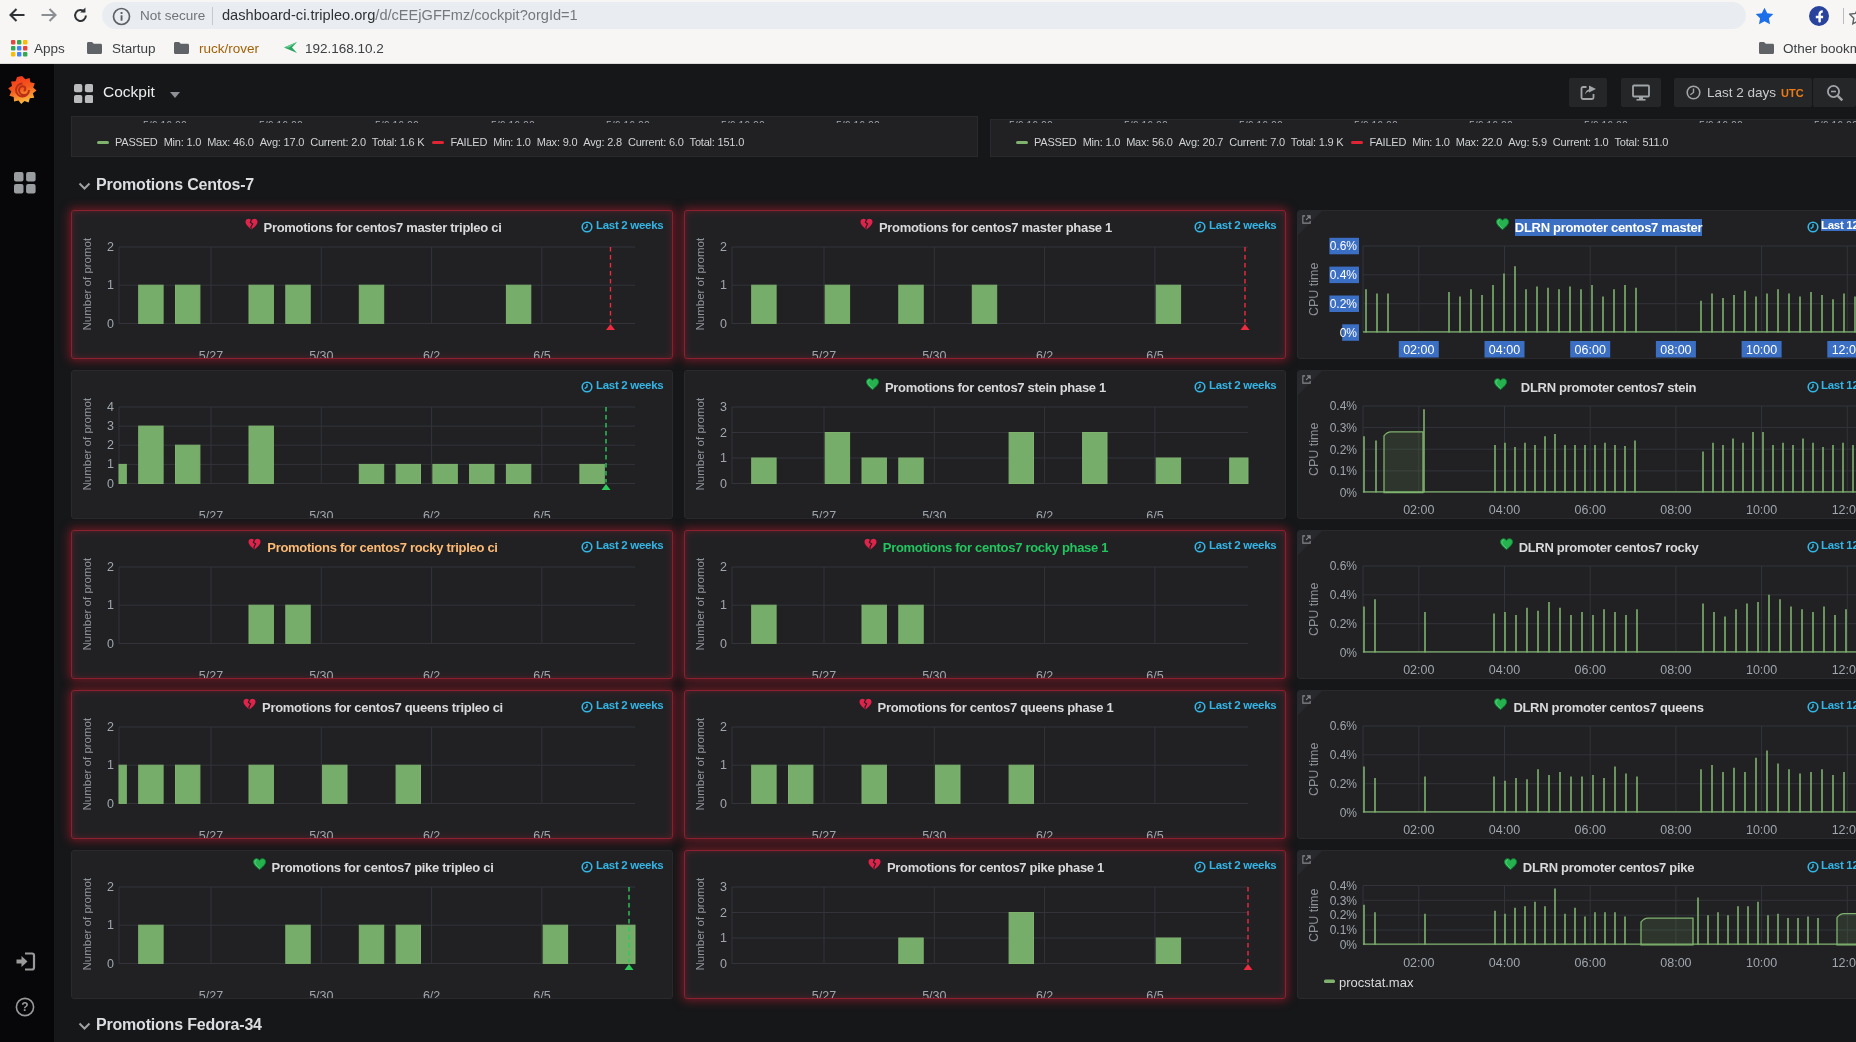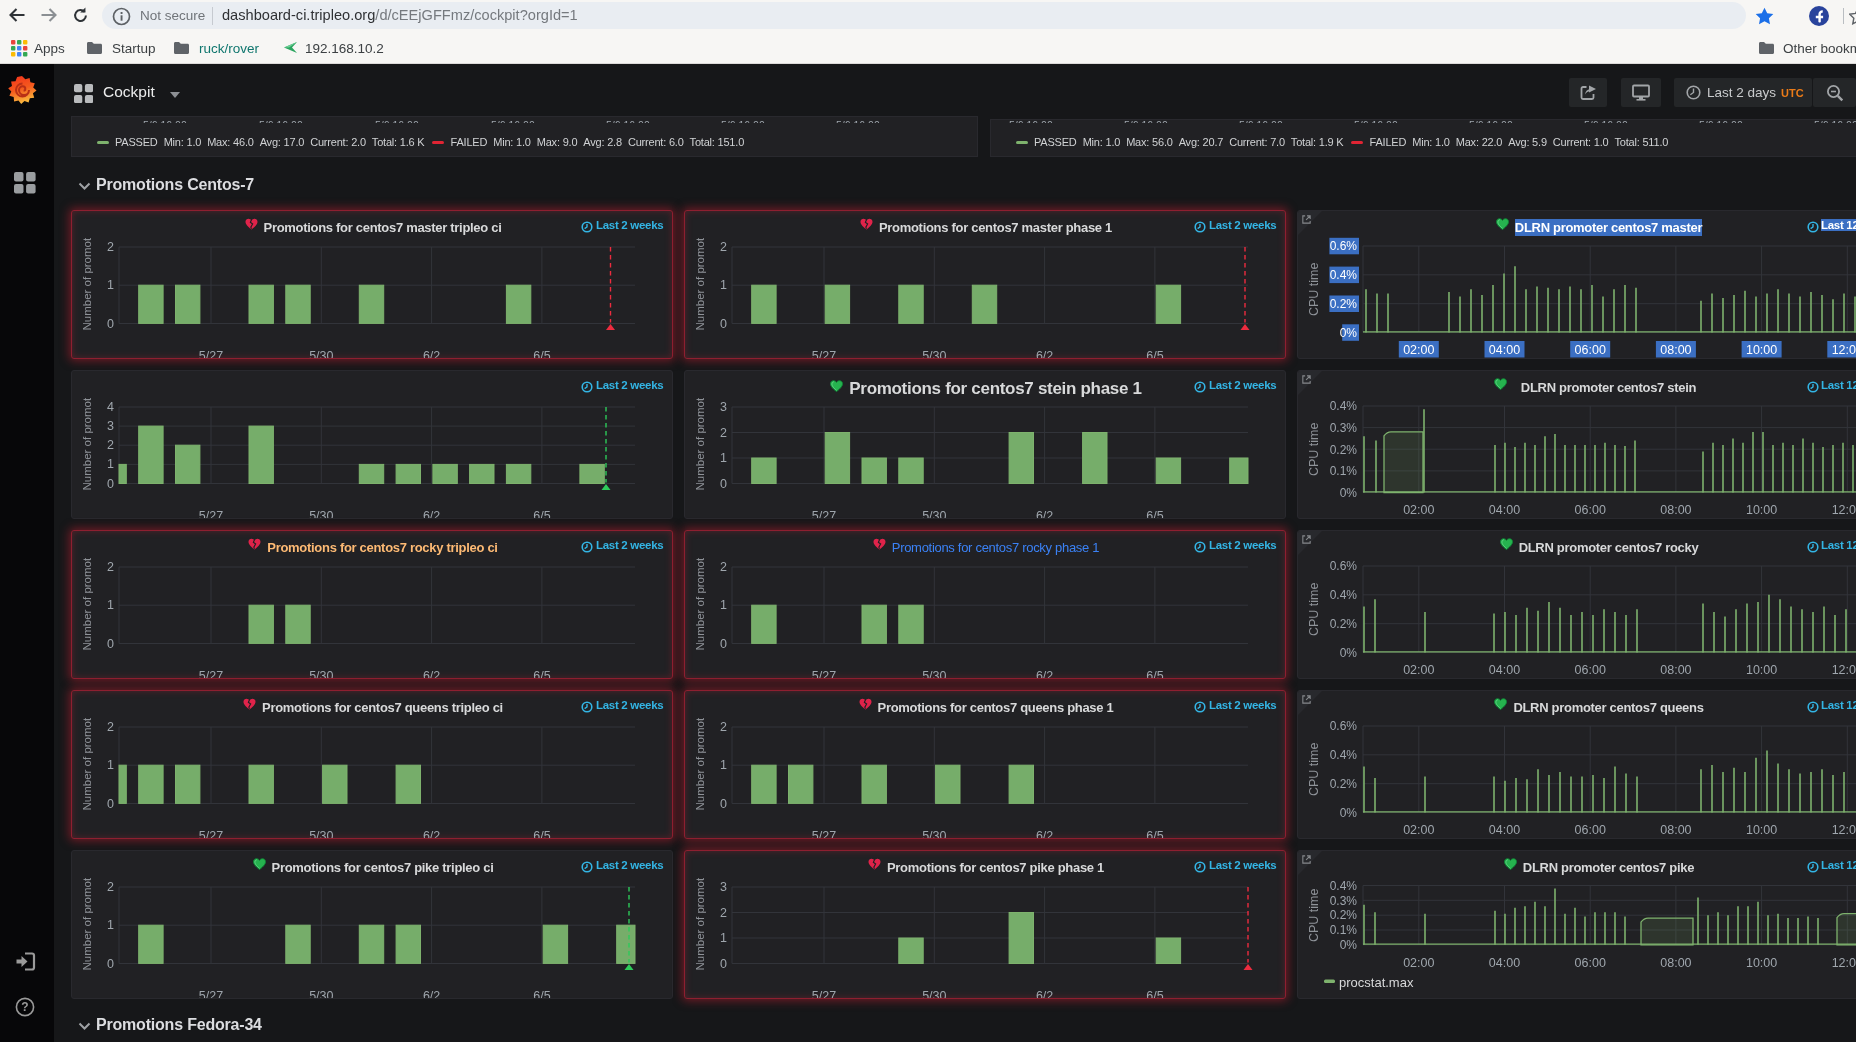--- a/index.html
+++ b/index.html
@@ -47,21 +47,21 @@
       <rect x="12" y="12" width="4.4" height="4.4" rx="1" fill="#34a853"></rect>
     </svg>
     <div class="abs" style="left:34px;top:41px;font-size:13.5px;color:#3c4043">Apps</div>
     <svg class="abs" style="left:86px;top:41px" width="17" height="14" viewBox="0 0 17 14">
       <path d="M1 2.5 C1 1.7 1.6 1 2.4 1 H6 L7.8 2.8 H14.6 C15.4 2.8 16 3.4 16 4.2 V11.5 C16 12.3 15.4 13 14.6 13 H2.4 C1.6 13 1 12.3 1 11.5 Z" fill="#5f6368"></path>
     </svg>
     <div class="abs" style="left:112px;top:41px;font-size:13.5px;color:#3c4043">Startup</div>
     <svg class="abs" style="left:173px;top:41px" width="17" height="14" viewBox="0 0 17 14">
       <path d="M1 2.5 C1 1.7 1.6 1 2.4 1 H6 L7.8 2.8 H14.6 C15.4 2.8 16 3.4 16 4.2 V11.5 C16 12.3 15.4 13 14.6 13 H2.4 C1.6 13 1 12.3 1 11.5 Z" fill="#5f6368"></path>
     </svg>
-    <div class="abs" style="left:199px;top:41px;font-size:13.5px;color:#0f766e">ruck/rover</div>
+    <div class="abs" style="left:199px;top:41px;font-size:13.5px;color:#a16207">ruck/rover</div>
     <svg class="abs" style="left:281px;top:41px" width="17" height="13" viewBox="0 0 17 13">
       <path d="M16 1 L3 6.5 L16 12 L11 6.5 Z" fill="#2aa45e"></path>
       <path d="M16 1 L3 6.5 L8 6.5 Z" fill="#6fcf97"></path>
     </svg>
     <div class="abs" style="left:305px;top:41px;font-size:13.5px;color:#3c4043">192.168.10.2</div>
     <svg class="abs" style="left:1758px;top:41px" width="17" height="14" viewBox="0 0 17 14">
       <path d="M1 2.5 C1 1.7 1.6 1 2.4 1 H6 L7.8 2.8 H14.6 C15.4 2.8 16 3.4 16 4.2 V11.5 C16 12.3 15.4 13 14.6 13 H2.4 C1.6 13 1 12.3 1 11.5 Z" fill="#5f6368"></path>
     </svg>
     <div class="abs" style="left:1783px;top:41px;font-size:13.5px;color:#3c4043;white-space:nowrap">Other bookmarks</div>
   </div>
@@ -324,21 +324,21 @@
         <rect x="397.6" y="61.5" width="24.4" height="51.0" fill="#76ad6a" stroke="#7eb26d" stroke-width="1"></rect>
         <rect x="471.2" y="87.0" width="24.4" height="25.5" fill="#76ad6a" stroke="#7eb26d" stroke-width="1"></rect>
         <rect x="544.7" y="87.0" width="18.3" height="25.5" fill="#76ad6a" stroke="#7eb26d" stroke-width="1"></rect>
         <clipPath id="cl684_306">
           <rect x="0" y="26" width="80" height="110"></rect>
         </clipPath>
         <g clip-path="url(#cl684_306)">
           <text x="0" y="0" transform="translate(19,119.5) rotate(-90)" font-size="11.5" fill="#8f9399">Number of promotions</text>
         </g>
       </svg>
-      <div style="position:absolute;left:0;top:8px;width:602px;text-align:center;font-size:17px;font-weight:600;color:#d8d9da;letter-spacing:-0.3px;white-space:nowrap"><span style="position:relative;display:inline-block;width:19px;height:13px"><span style="position:absolute;left:0;top:-1px">
+      <div style="position:absolute;left:0;top:8px;width:602px;text-align:center;font-size:13px;font-weight:600;color:#d8d9da;letter-spacing:-0.3px;white-space:nowrap"><span style="position:relative;display:inline-block;width:19px;height:13px"><span style="position:absolute;left:0;top:-1px">
             <svg style="position:absolute;left:0px;top:0px" width="13" height="13" viewBox="0 0 16 16">
               <path d="M8 14.2 C2.2 9.8 0.6 6.8 0.6 4.6 C0.6 2.2 2.4 0.8 4.4 0.8 C5.9 0.8 7.2 1.7 8 3 C8.8 1.7 10.1 0.8 11.6 0.8 C13.6 0.8 15.4 2.2 15.4 4.6 C15.4 6.8 13.8 9.8 8 14.2 Z" fill="#26b34f" stroke="#118538" stroke-width="1.2"></path>
               <path d="M8 12.6 C3.6 9.2 2.4 6.8 2.4 5 C2.4 3.2 3.7 2.2 5 2.2" stroke="#7fe3a0" stroke-width="0.9" fill="none" opacity="0.8"></path>
             </svg>
           </span></span>Promotions for centos7 stein phase 1</div>
       <svg style="position:absolute;left:509px;top:10px" width="12" height="12" viewBox="0 0 12 12">
         <circle cx="6.0" cy="6.0" r="4.8" stroke="#33b5e5" stroke-width="1.6" fill="none"></circle>
         <path d="M6.0 3.024 L6.0 6.0 L3.6 7.68" stroke="#33b5e5" stroke-width="1.4" fill="none"></path>
       </svg>
       <div style="position:absolute;left:524px;top:8px;font-size:11.5px;font-weight:700;color:#33b5e5;letter-spacing:-0.3px;white-space:nowrap">Last 2 weeks</div>
@@ -401,21 +401,21 @@
         <rect x="66.7" y="74.2" width="24.4" height="38.2" fill="#76ad6a" stroke="#7eb26d" stroke-width="1"></rect>
         <rect x="177.0" y="74.2" width="24.4" height="38.2" fill="#76ad6a" stroke="#7eb26d" stroke-width="1"></rect>
         <rect x="213.8" y="74.2" width="24.4" height="38.2" fill="#76ad6a" stroke="#7eb26d" stroke-width="1"></rect>
         <clipPath id="cl684_466">
           <rect x="0" y="26" width="80" height="110"></rect>
         </clipPath>
         <g clip-path="url(#cl684_466)">
           <text x="0" y="0" transform="translate(19,119.5) rotate(-90)" font-size="11.5" fill="#8f9399">Number of promotions</text>
         </g>
       </svg>
-      <div style="position:absolute;left:0;top:8px;width:602px;text-align:center;font-size:13px;font-weight:400;color:#3b82f6;letter-spacing:-0.3px;white-space:nowrap"><span style="position:relative;display:inline-block;width:19px;height:13px"><span style="position:absolute;left:0;top:-1px">
+      <div style="position:absolute;left:0;top:8px;width:602px;text-align:center;font-size:13px;font-weight:700;color:#22c55e;letter-spacing:-0.3px;white-space:nowrap"><span style="position:relative;display:inline-block;width:19px;height:13px"><span style="position:absolute;left:0;top:-1px">
             <svg style="position:absolute;left:0px;top:0px" width="13" height="13" viewBox="0 0 16 16">
               <path d="M8 14.2 C2.2 9.8 0.6 6.8 0.6 4.6 C0.6 2.2 2.4 0.8 4.4 0.8 C5.9 0.8 7.2 1.7 8 3 C8.8 1.7 10.1 0.8 11.6 0.8 C13.6 0.8 15.4 2.2 15.4 4.6 C15.4 6.8 13.8 9.8 8 14.2 Z" fill="#e0234a"></path>
               <path d="M8.3 1.6 L6.6 5.2 L9.4 7.4 L7.2 11.2 L7.9 13.4" stroke="#212124" stroke-width="1.4" fill="none"></path>
             </svg>
           </span></span>Promotions for centos7 rocky phase 1</div>
       <svg style="position:absolute;left:509px;top:10px" width="12" height="12" viewBox="0 0 12 12">
         <circle cx="6.0" cy="6.0" r="4.8" stroke="#33b5e5" stroke-width="1.6" fill="none"></circle>
         <path d="M6.0 3.024 L6.0 6.0 L3.6 7.68" stroke="#33b5e5" stroke-width="1.4" fill="none"></path>
       </svg>
       <div style="position:absolute;left:524px;top:8px;font-size:11.5px;font-weight:700;color:#33b5e5;letter-spacing:-0.3px;white-space:nowrap">Last 2 weeks</div>

